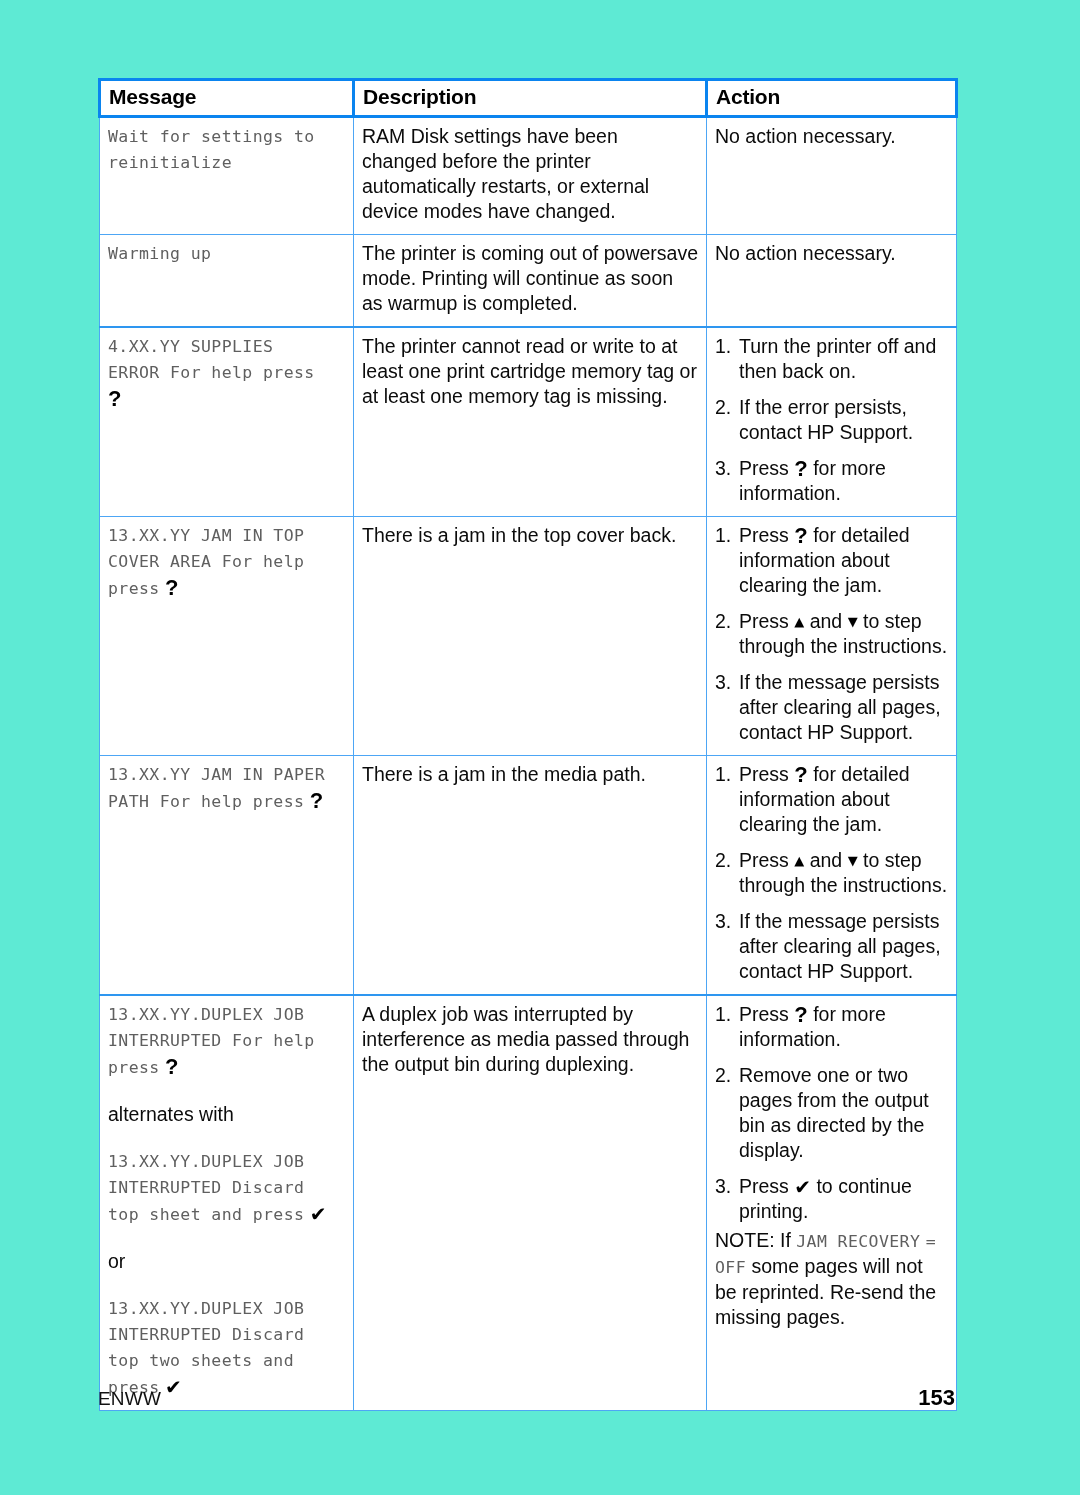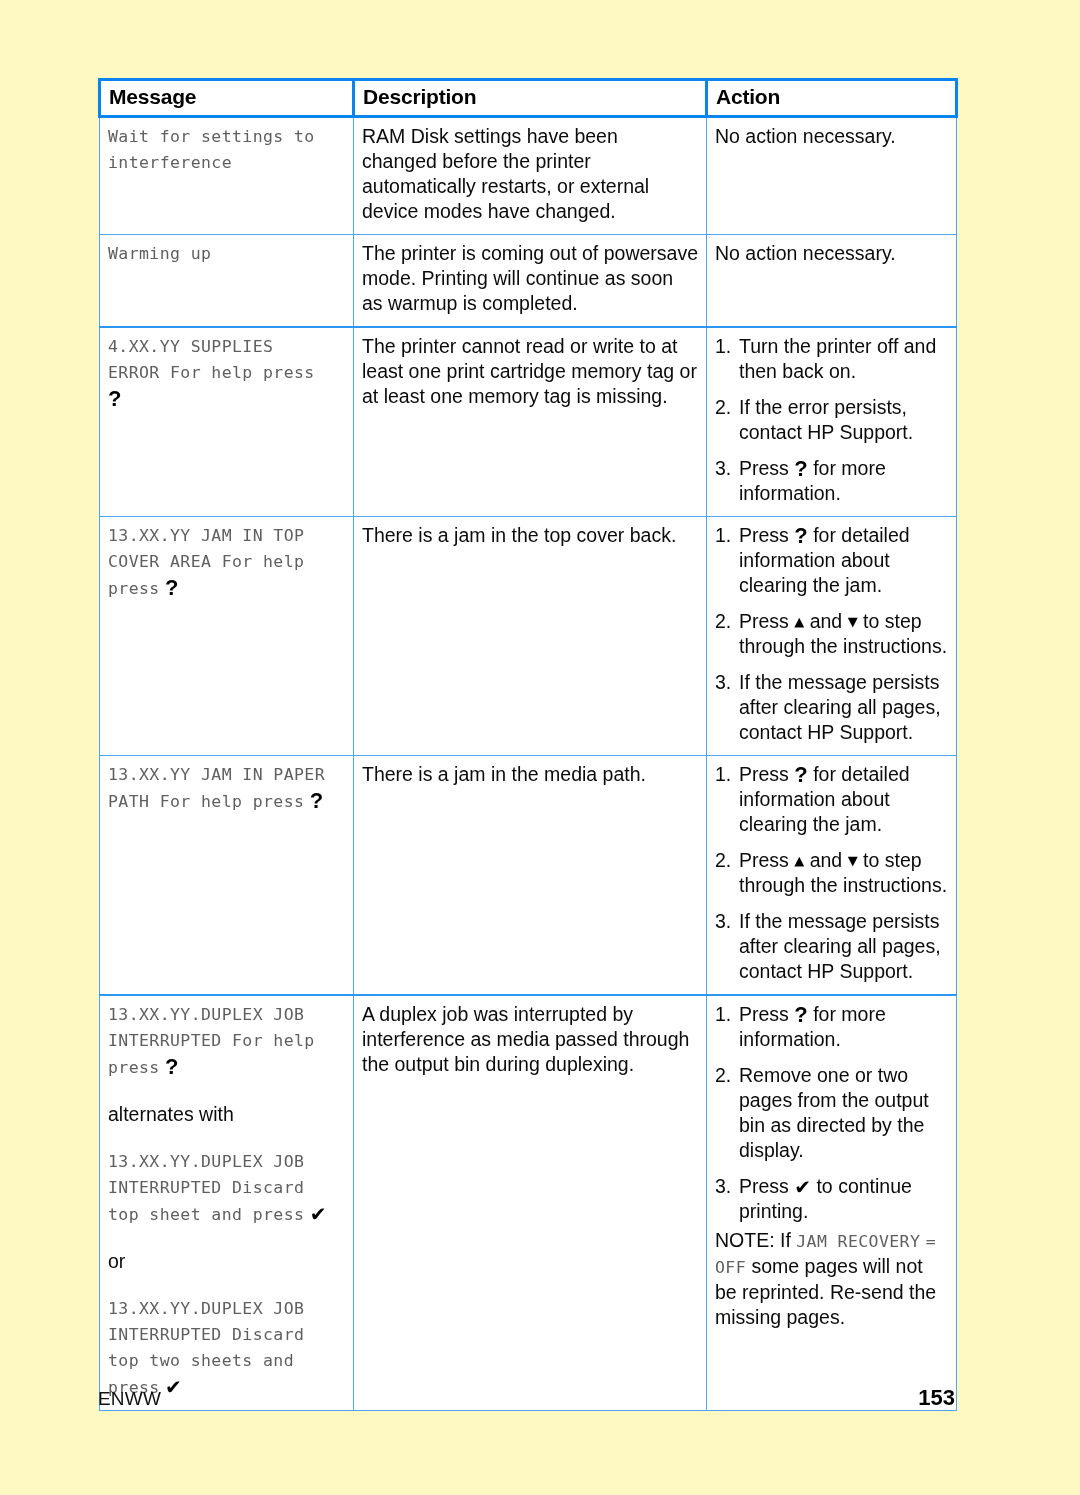--- a/index.html
+++ b/index.html
@@ -5,21 +5,21 @@
   * { box-sizing: border-box; }
   html, body {
     margin: 0; padding: 0;
     width: 1080px; height: 1495px;
     background: #ffffff;
     font-family: "Liberation Sans", sans-serif;
   }
   .page {
     position: relative;
     width: 1080px; height: 1495px;
-    background: #fef9c3;
+    background: #5eead4;
     overflow: hidden;
   }
 
   
   .msg-table {
     position: absolute;
     left: 98px;
     top: 78px;
     width: 857px;
     border-collapse: collapse;
@@ -179,21 +179,21 @@
         <th>Message</th>
         <th>Description</th>
         <th>Action</th>
       </tr>
     </thead>
     <tbody>
 
       <tr>
         <td>
           <span class="lcd">Wait for settings to</span>
-          <span class="lcd">interference</span>
+          <span class="lcd">reinitialize</span>
         </td>
         <td>RAM Disk settings have been changed before the printer automatically restarts, or external device modes have changed.</td>
         <td>
           <p class="plain-line">No action necessary.</p>
         </td>
       </tr>
 
       <tr>
         <td>
           <span class="lcd">Warming up</span>

